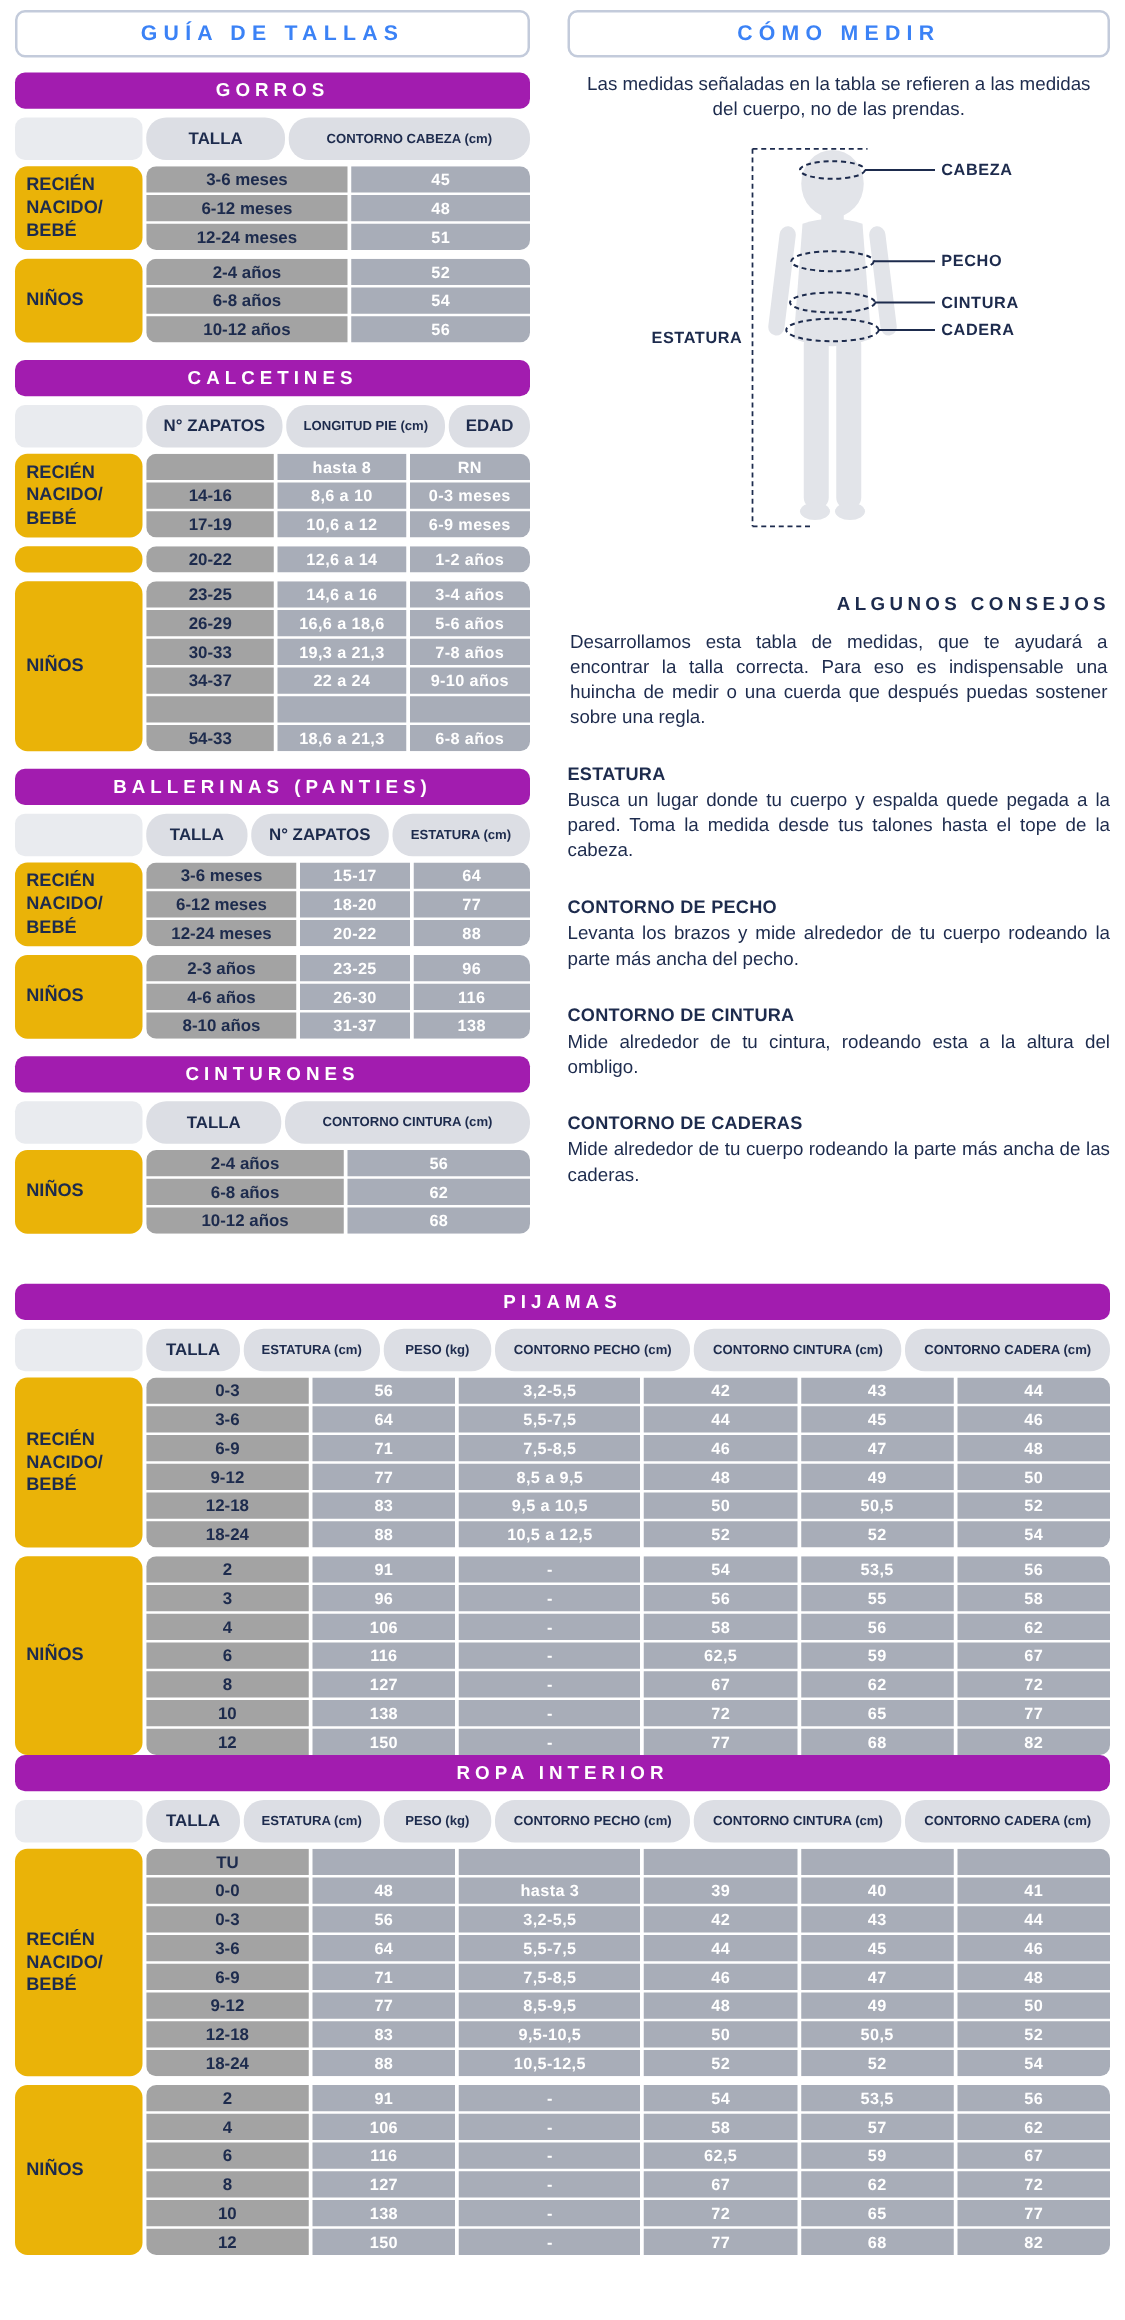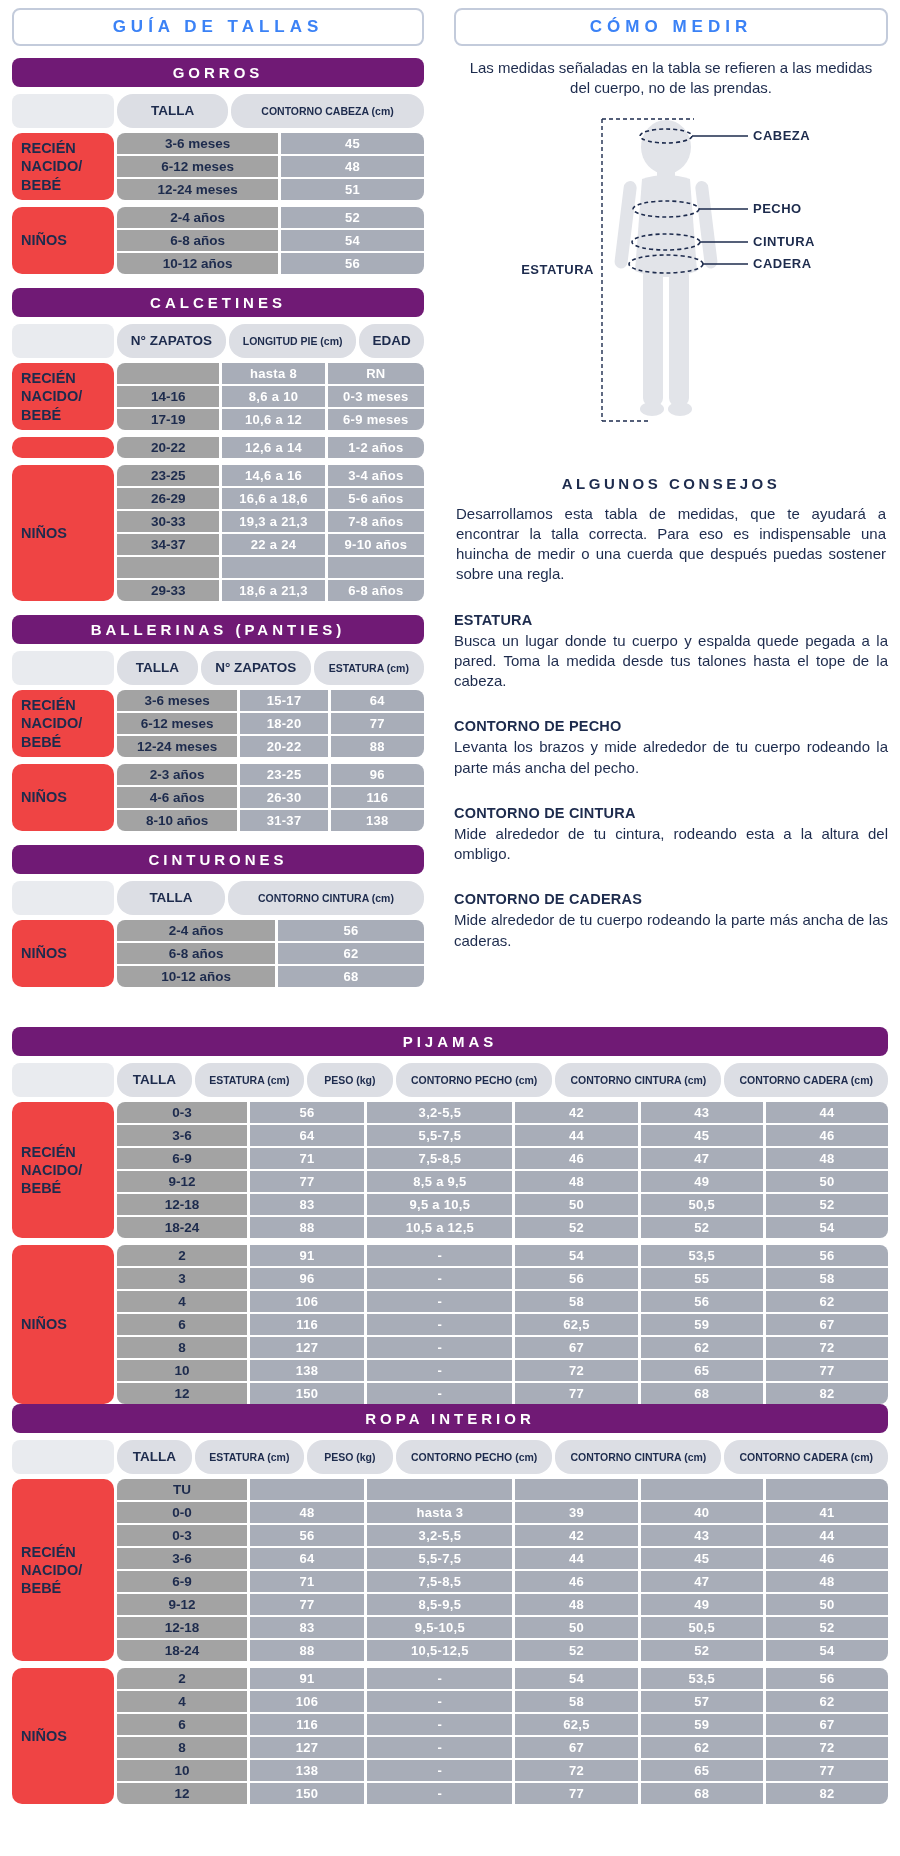--- a/index.html
+++ b/index.html
@@ -11,32 +11,32 @@
   .left-col { width:412px; flex:none; }
   .right-col { flex:1; min-width:0; }
 
   
   .box-title { border:2px solid #c3cbdb; border-radius:8px; height:38px; display:flex;
     align-items:center; justify-content:center; font-weight:bold; font-size:17px;
     letter-spacing:5px; color:#3b82f6; background:#fff; margin-bottom:12px; }
 
   
   .tbl { margin-bottom:14px; }
-  .tbar { background:#701a75; color:#fff; border-radius:8px; height:29px; display:flex;
+  .tbar { background:#a21caf; color:#fff; border-radius:8px; height:29px; display:flex;
     align-items:center; justify-content:center; font-weight:bold; font-size:15px;
     letter-spacing:4px; margin-bottom:7px; }
   .head-row { display:flex; gap:3px; margin-bottom:5px; }
   .corner { width:102px; flex:none; background:#e9ebef; border-radius:8px; min-height:34px; }
   .hcell { background:#dcdee4; border-radius:16px; display:flex; align-items:center; justify-content:center;
     text-align:center; font-weight:bold; font-size:10.5px; line-height:1.15; min-height:34px;
     padding:2px 2px; color:#1d2b4d; }
   .hcell.one { font-size:13.5px; }
   .tgroup { display:flex; gap:3px; }
   .tgroup + .tgroup { margin-top:7px; }
-  .glabel { width:102px; flex:none; background:#ef4444; border-radius:10px; color:#1d2b4d;
+  .glabel { width:102px; flex:none; background:#eab308; border-radius:10px; color:#1d2b4d;
     font-weight:bold; font-size:14.5px; line-height:1.25; padding:6px 6px 6px 9px;
     display:flex; align-items:center; }
   .grows { flex:1; border-radius:8px; overflow:hidden; display:flex; flex-direction:column; gap:2px; }
   .drow { display:flex; gap:3px; height:21px; flex:none; }
   .cell { display:flex; align-items:center; justify-content:center; flex:1 1 0; }
   .talla { background:#a3a3a3; color:#1d2b4d; font-weight:bold; font-size:13.5px; }
   .val { background:#a8adb8; color:#ffffff; font-weight:bold; font-size:13px; letter-spacing:.3px; }
 
   
   .t-gorros .c1{flex-grow:53;} .t-gorros .c2{flex-grow:47;}
@@ -50,21 +50,21 @@
   .t-pijamas .c5,.t-ropa_interior .c5{flex-grow:16;}
   .t-pijamas .c6,.t-ropa_interior .c6{flex-grow:16;}
 
   
   .wide-tables { margin-top:26px; }
   .wide-tables .tbl { margin-bottom:0; }
 
   
   .intro { text-align:center; font-size:15px; line-height:1.35; margin:4px 6px 10px 6px; }
   .diagram-wrap { display:flex; justify-content:center; }
-  .consejos-title { text-align:center; font-weight:bold; font-size:15px; letter-spacing:3.5px; margin:14px 0 12px 0; }
+  .consejos-title { text-align:right; font-weight:bold; font-size:15px; letter-spacing:3.5px; margin:14px 0 12px 0; }
   .consejos-text { font-size:15px; line-height:1.35; text-align:justify; margin:0 2px; }
   .measure-section { margin-top:27px; }
   .measure-section h3 { font-size:14.5px; font-weight:bold; margin-bottom:3px; letter-spacing:.2px; }
   .measure-section p { font-size:15px; line-height:1.35; text-align:justify; }
 
   svg text { font-family:"Liberation Sans","DejaVu Sans",sans-serif; }
   .diag-label { font-size:13px; font-weight:bold; fill:#1d2b4d; letter-spacing:.5px; }
 </style>
 </head>
 <body>
@@ -176,21 +176,21 @@
                 <div class="cell c1 talla">34-37</div>
                 <div class="cell c2 val">22 a 24</div>
                 <div class="cell c3 val">9-10 años</div>
               </div>
               <div class="drow">
                 <div class="cell c1 talla"></div>
                 <div class="cell c2 val"></div>
                 <div class="cell c3 val"></div>
               </div>
               <div class="drow">
-                <div class="cell c1 talla">29-33</div>
+                <div class="cell c1 talla">54-33</div>
                 <div class="cell c2 val">18,6 a 21,3</div>
                 <div class="cell c3 val">6-8 años</div>
               </div>
             </div>
           </div>
         </div>
       <div class="tbl t-ballerinas">
           <div class="tbar">BALLERINAS (PANTIES)</div>
           <div class="head-row">
             <div class="corner"></div>

